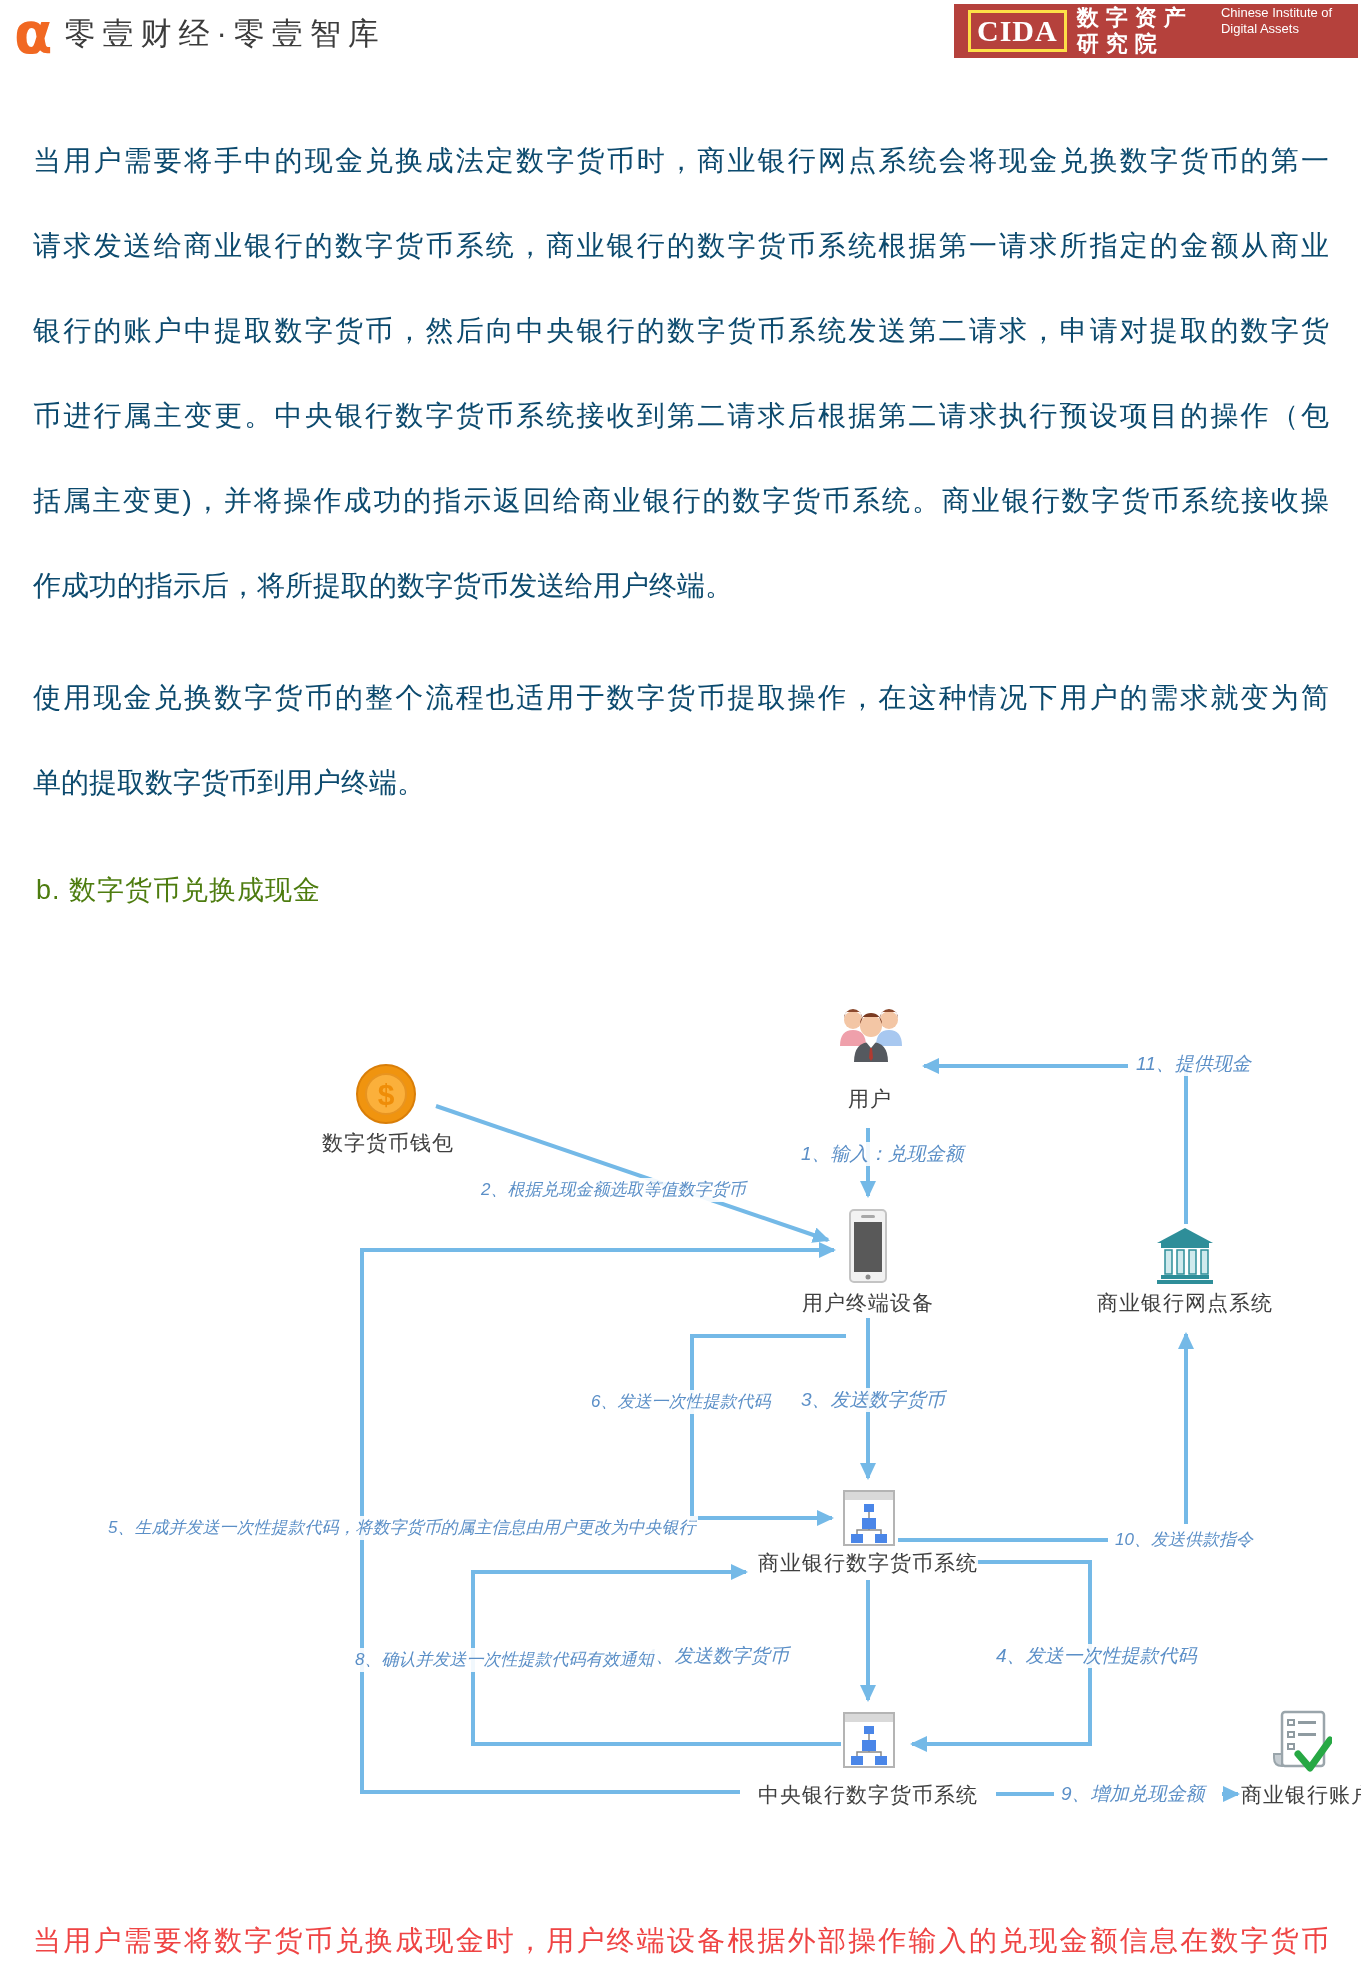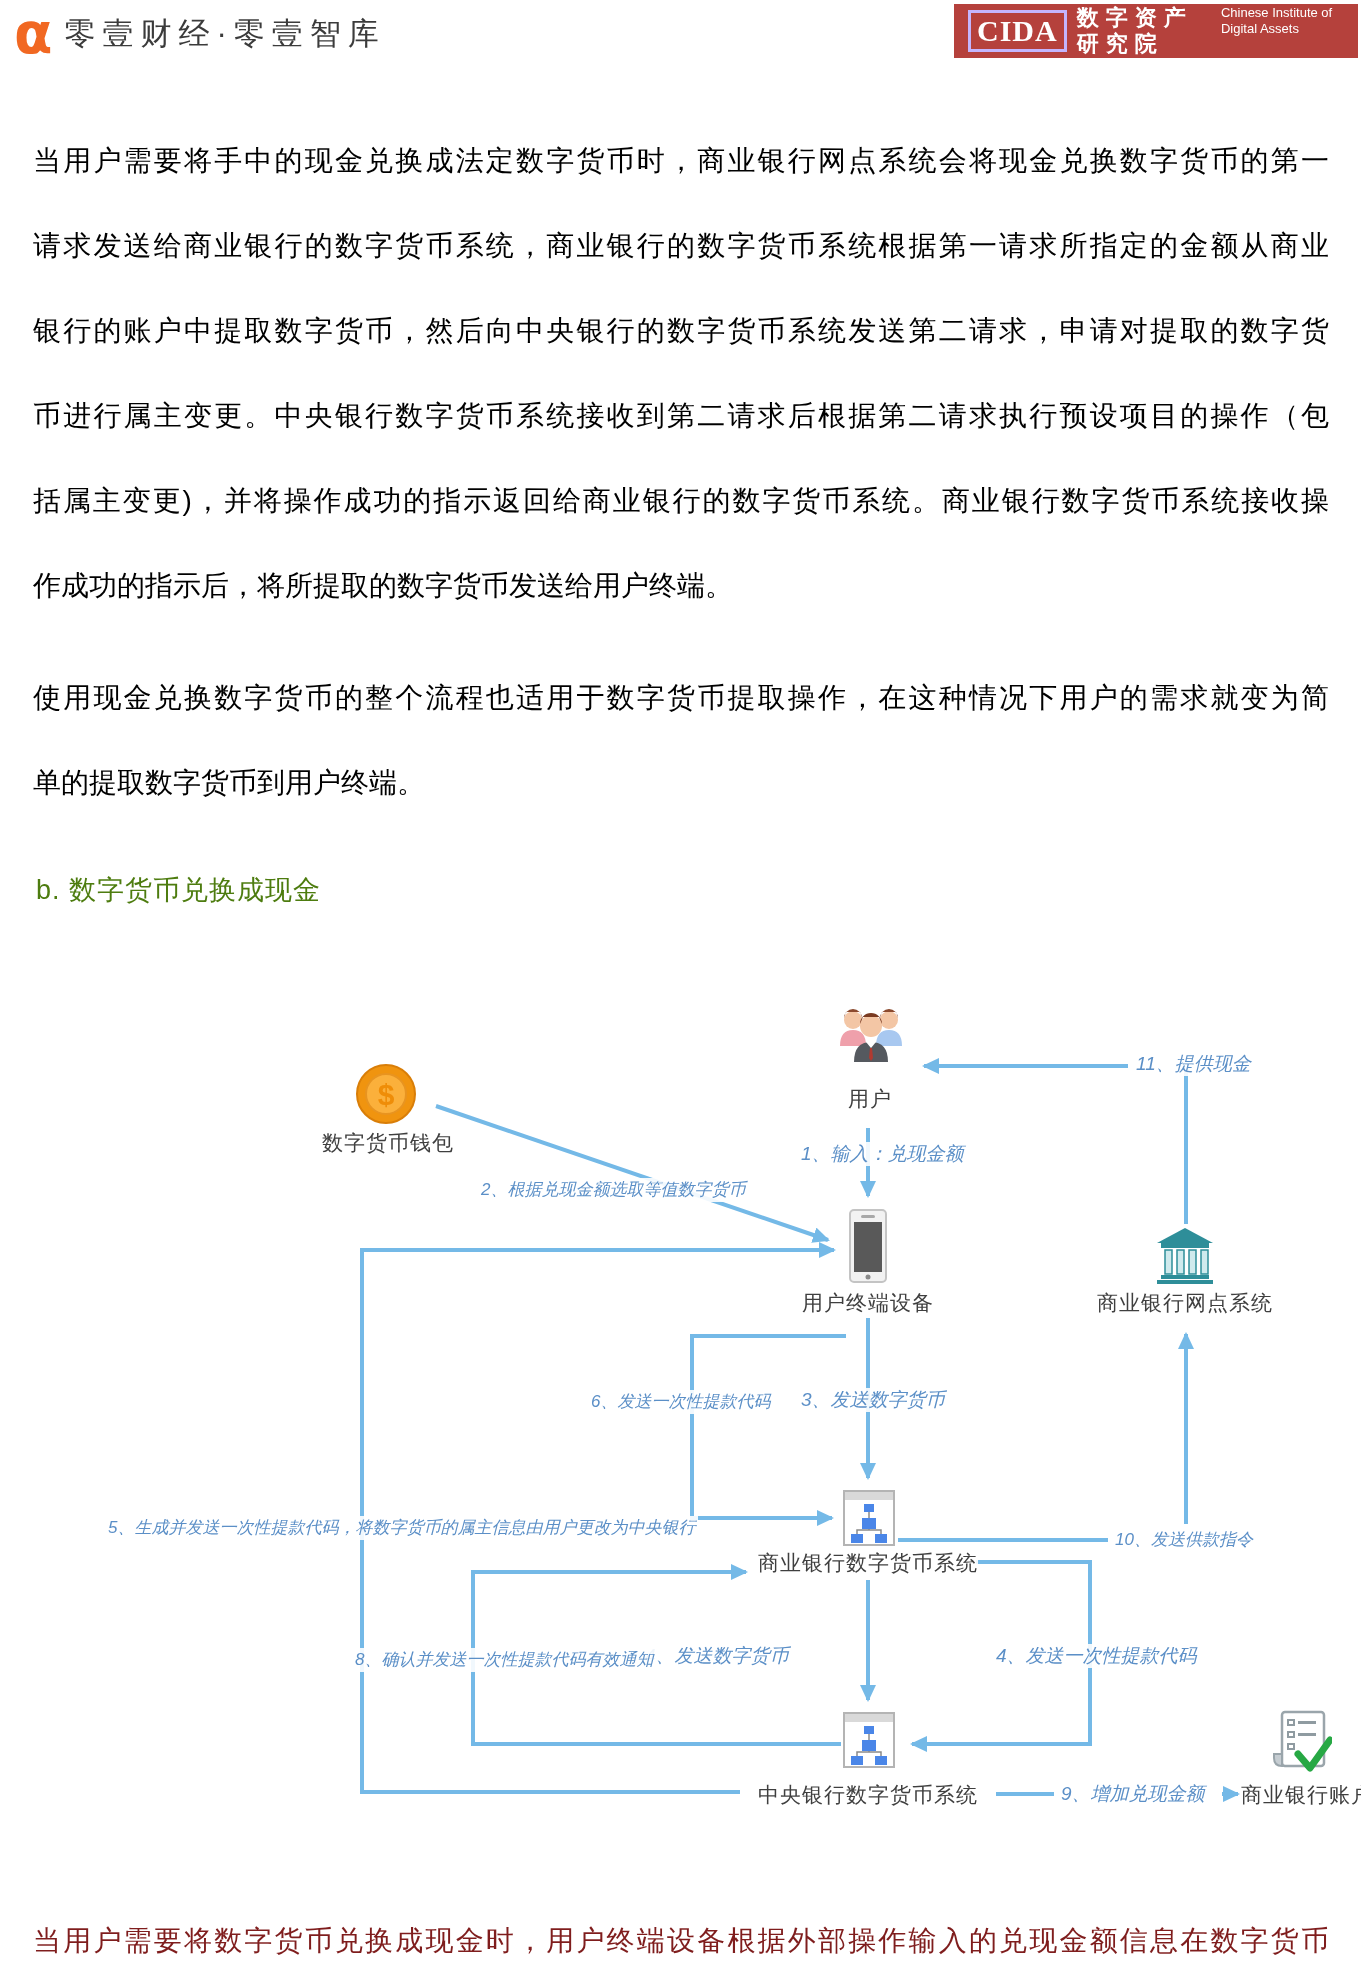--- a/index.html
+++ b/index.html
@@ -9,38 +9,38 @@
   }
   
   .brand{position:absolute;left:14px;top:10px;display:flex;align-items:center;gap:12px;}
   .brand .alpha{font-size:56px;line-height:48px;font-weight:bold;color:#f16822;font-family:"DejaVu Sans",sans-serif;}
   .brand .brand-text{font-size:31px;font-weight:normal;color:#3b3b3b;letter-spacing:7px;}
   .banner{
     position:absolute;left:954px;top:4px;width:404px;height:54px;background:#b5413c;
     display:flex;align-items:center;gap:10px;padding:0;box-sizing:border-box;
   }
   .cida-box{
-    margin-left:14px;border:3px solid #c4b5fd;color:#ffffff;font-weight:bold;
+    margin-left:14px;border:3px solid #fde047;color:#ffffff;font-weight:bold;
     font-size:30px;letter-spacing:1px;padding:1px 6px;font-family:"Liberation Serif",serif;
   }
   .cida-names{display:flex;flex-direction:row;justify-content:center;color:#ffffff;}
   .cida-cn{font-size:22px;font-weight:bold;letter-spacing:7px;line-height:26px;}
   .cida-en{font-size:13px;line-height:16px;}
   
   .para{position:absolute;left:33px;width:1296px;color:#111;}
   .p-line{
-    font-size:28px;height:85px;line-height:85px;color:#000000;
+    font-size:28px;height:85px;line-height:85px;color:#0c4a6e;
     text-align:justify;text-align-last:justify;white-space:normal;
   }
   .p-line.short{text-align:left;text-align-last:left;}
   .section-heading{
     position:absolute;left:36px;top:872px;font-size:27px;color:#4d7c0f;letter-spacing:1px;
   }
   .footer-line{
-    position:absolute;left:33px;top:1922px;width:1296px;font-size:28px;color:#7f1d1d;
+    position:absolute;left:33px;top:1922px;width:1296px;font-size:28px;color:#ef4444;
     text-align:justify;text-align-last:justify;
   }
   
   .flow-svg{position:absolute;left:0;top:0;pointer-events:none;}
   .flow-label{
     position:absolute;font-style:italic;color:#5b8fc7;font-size:19px;white-space:nowrap;
     background:rgba(255,255,255,0.9);padding:0 3px;line-height:24px;
   }
   .flow-label.small{font-size:17px;}
   .node-label{

